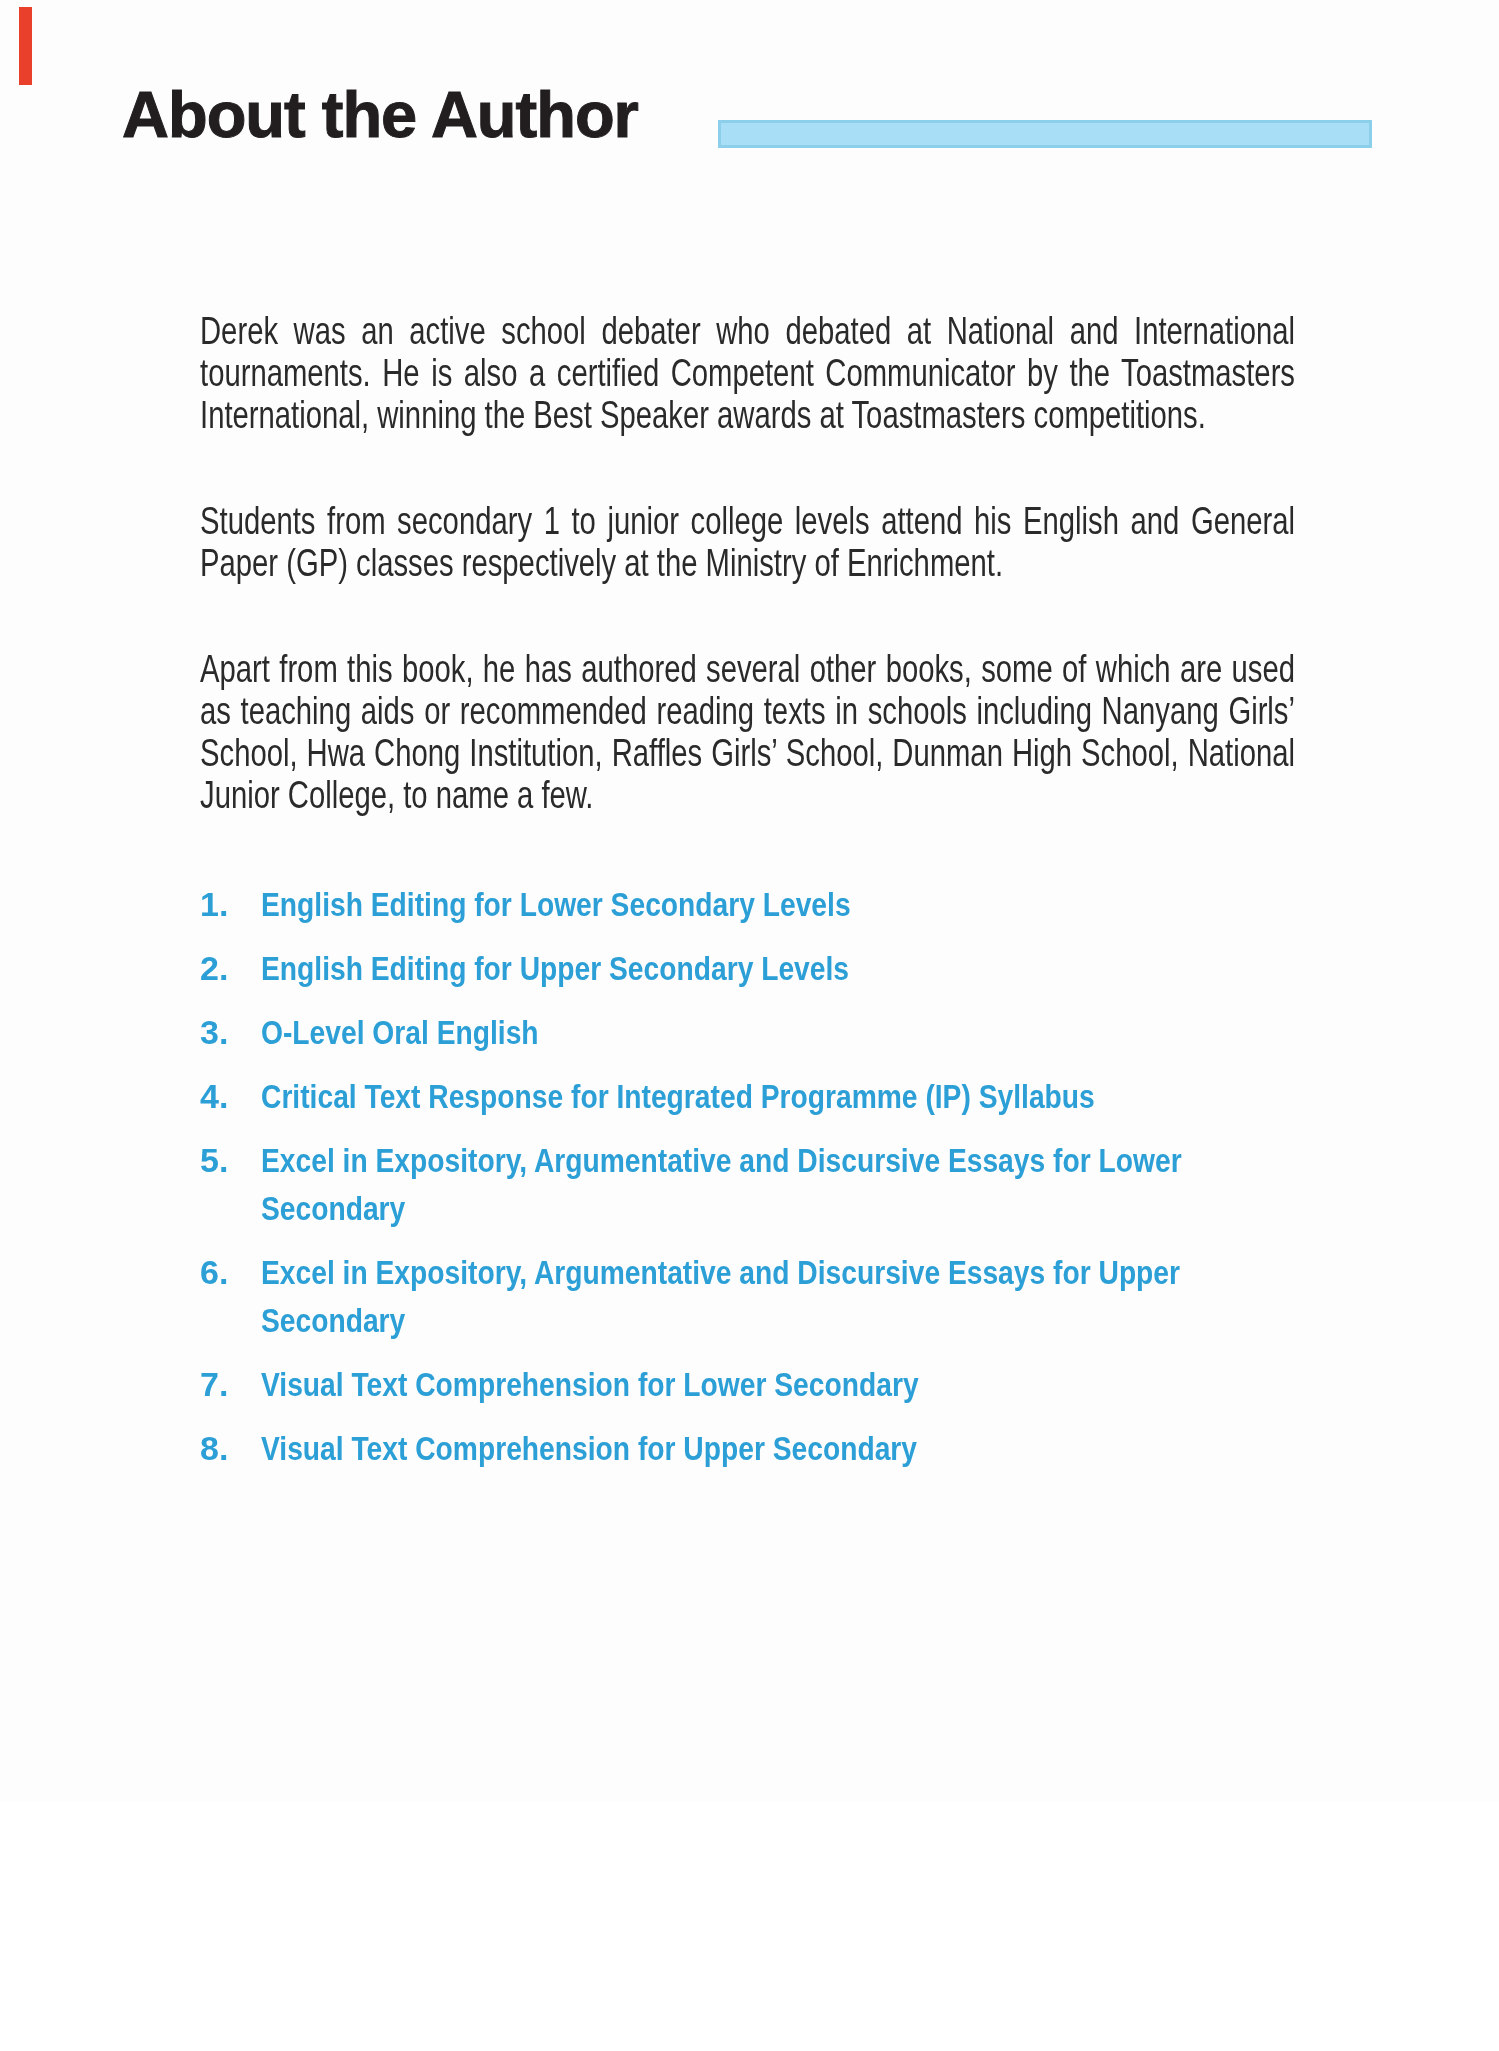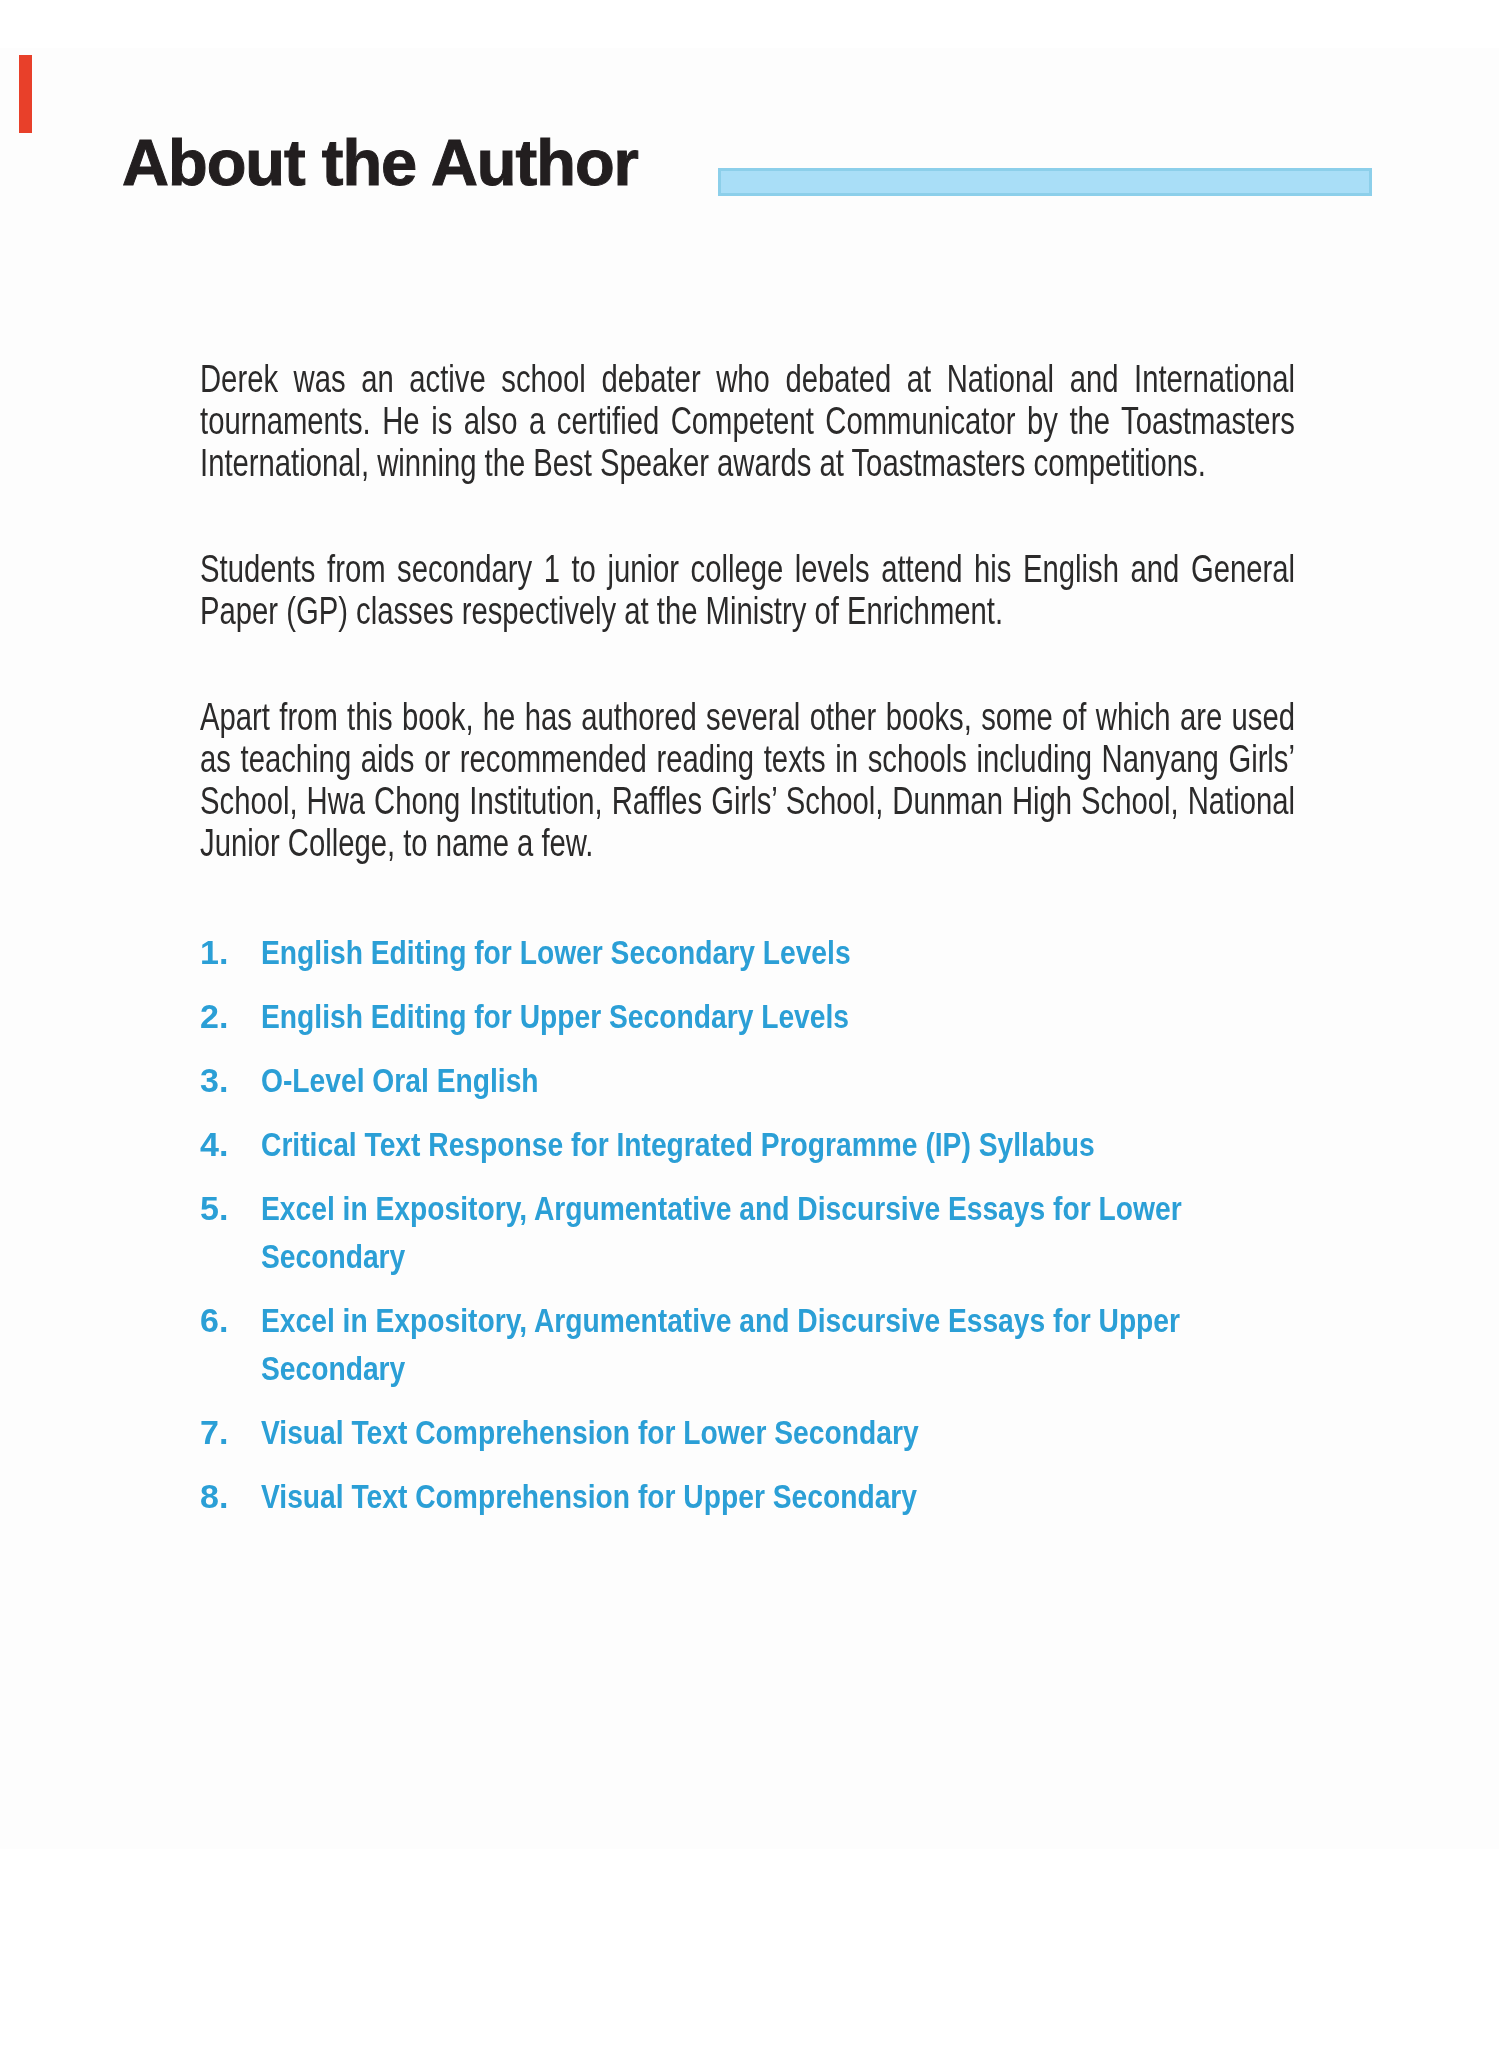--- a/index.html
+++ b/index.html
@@ -7,21 +7,20 @@
     padding: 0;
     background: #ffffff;
   }
   .page {
     position: relative;
     width: 1499px;
     height: 1801px;
     background: #fdfdfd;
     font-family: "Liberation Sans", sans-serif;
     overflow: hidden;
-    margin-top: 48px;
   }
   
   .red-mark {
     position: absolute;
     left: 19px;
     top: 7px;
     width: 13px;
     height: 78px;
     background: #e8402a;
   }

